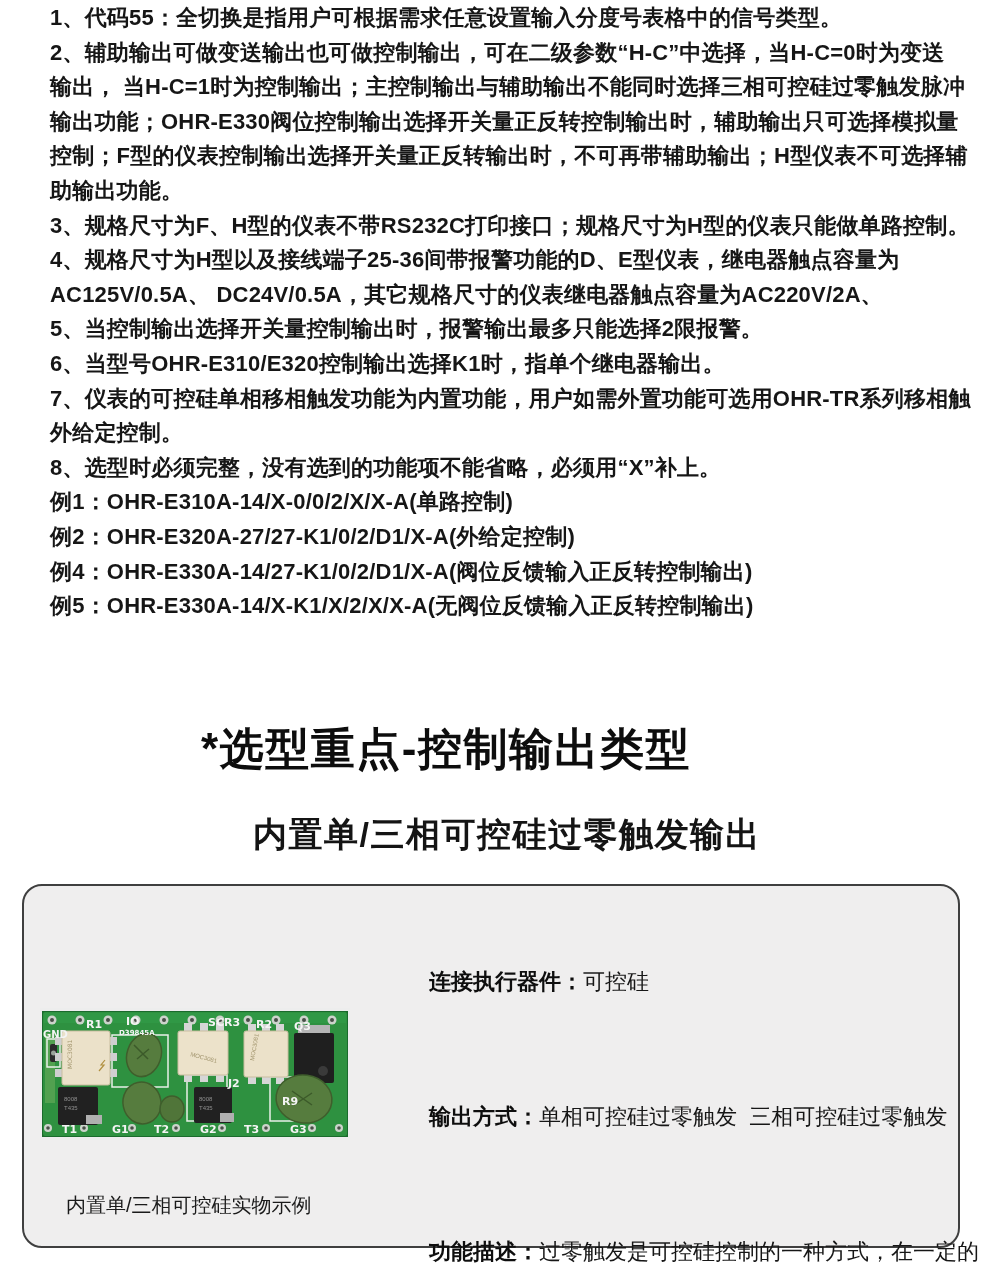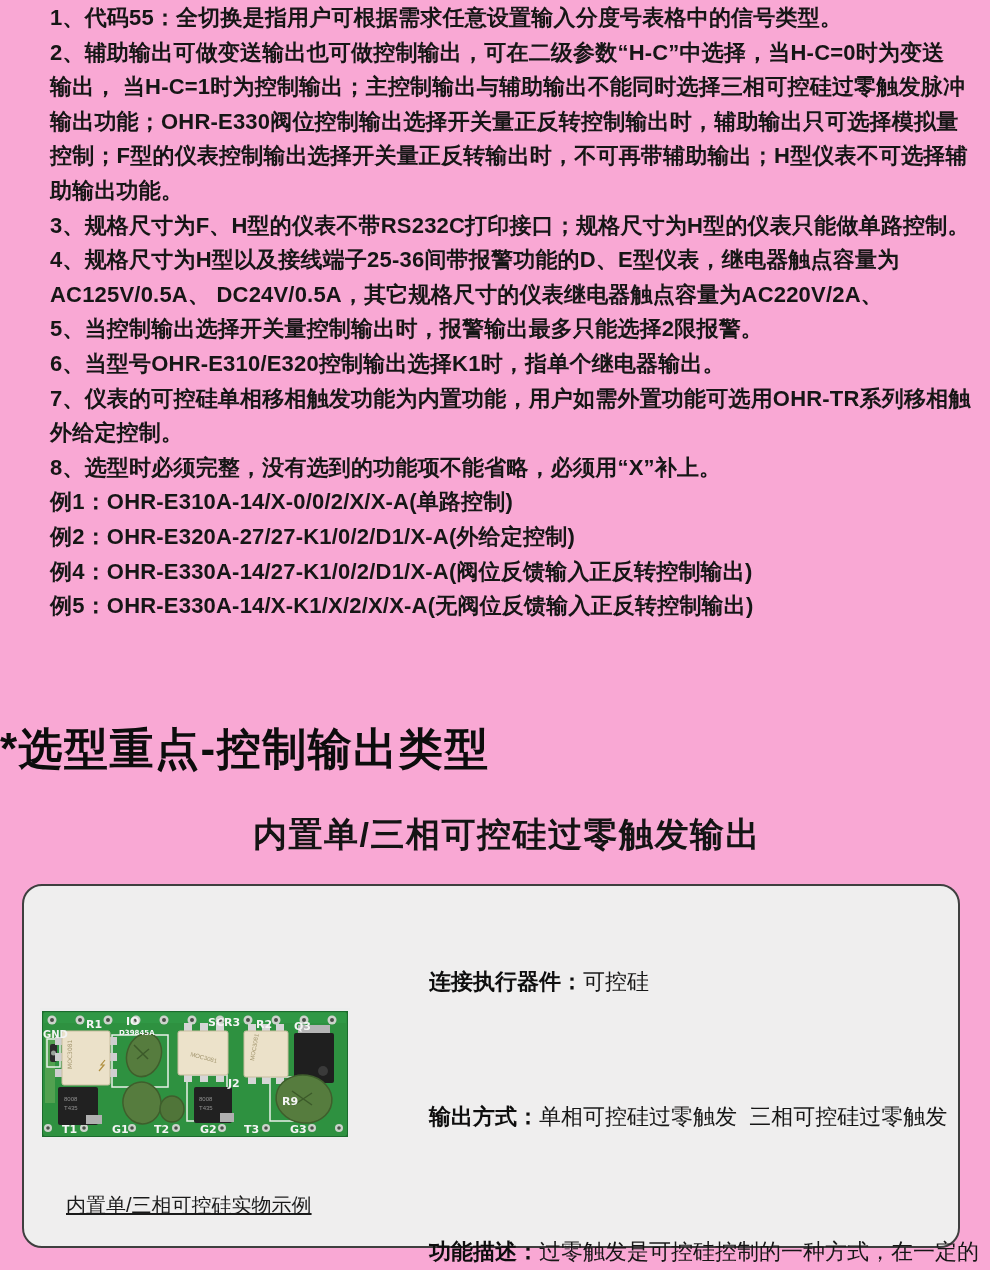--- a/index.html
+++ b/index.html
@@ -3,38 +3,39 @@
 <meta charset="utf-8">
 <style>
   html,body{margin:0;padding:0;}
   body{
     width:990px;height:1270px;
     background:#e6e5e6;
     font-family:"Liberation Sans","DejaVu Sans",sans-serif;
     color:#141414;
     overflow:hidden;
   }
-  .page{position:relative;width:990px;height:1270px;background:#f9a8d4;}
+  .page{position:relative;width:990px;height:1270px;background:#ffffff;}
 
   
   .notes{
     position:absolute;left:50px;top:1px;right:20px;
   }
   .note-line{
     font-size:22px;
     line-height:34.6px;
     font-weight:600;
     letter-spacing:0.2px;
     white-space:pre;
     color:#161616;
   }
 
   
   .section-title{
     position:absolute;top:720px;left:0;width:892px;
+    text-align:center;
     font-size:44px;font-weight:700;
     letter-spacing:1.5px;
     color:#0d0d0d;
     white-space:pre;
   }
   .section-subtitle{
     position:absolute;top:812px;left:12px;width:990px;
     text-align:center;
     font-size:34px;font-weight:600;
     letter-spacing:1.5px;
@@ -54,21 +55,20 @@
     position:absolute;left:16px;top:122px;
     width:310px;height:132px;
     background:#ededed;
     display:flex;align-items:center;justify-content:center;
   }
   .card-caption{
     position:absolute;left:42px;top:306px;
     font-size:20px;font-weight:500;
     color:#1a1a1a;
     white-space:pre;
-    text-decoration:underline;
   }
   .specs{
     position:absolute;left:356px;top:28px;right:16px;
   }
   .spec-line{
     font-size:22px;
     line-height:45px;
     white-space:pre;
     color:#161616;
     font-weight:500;

